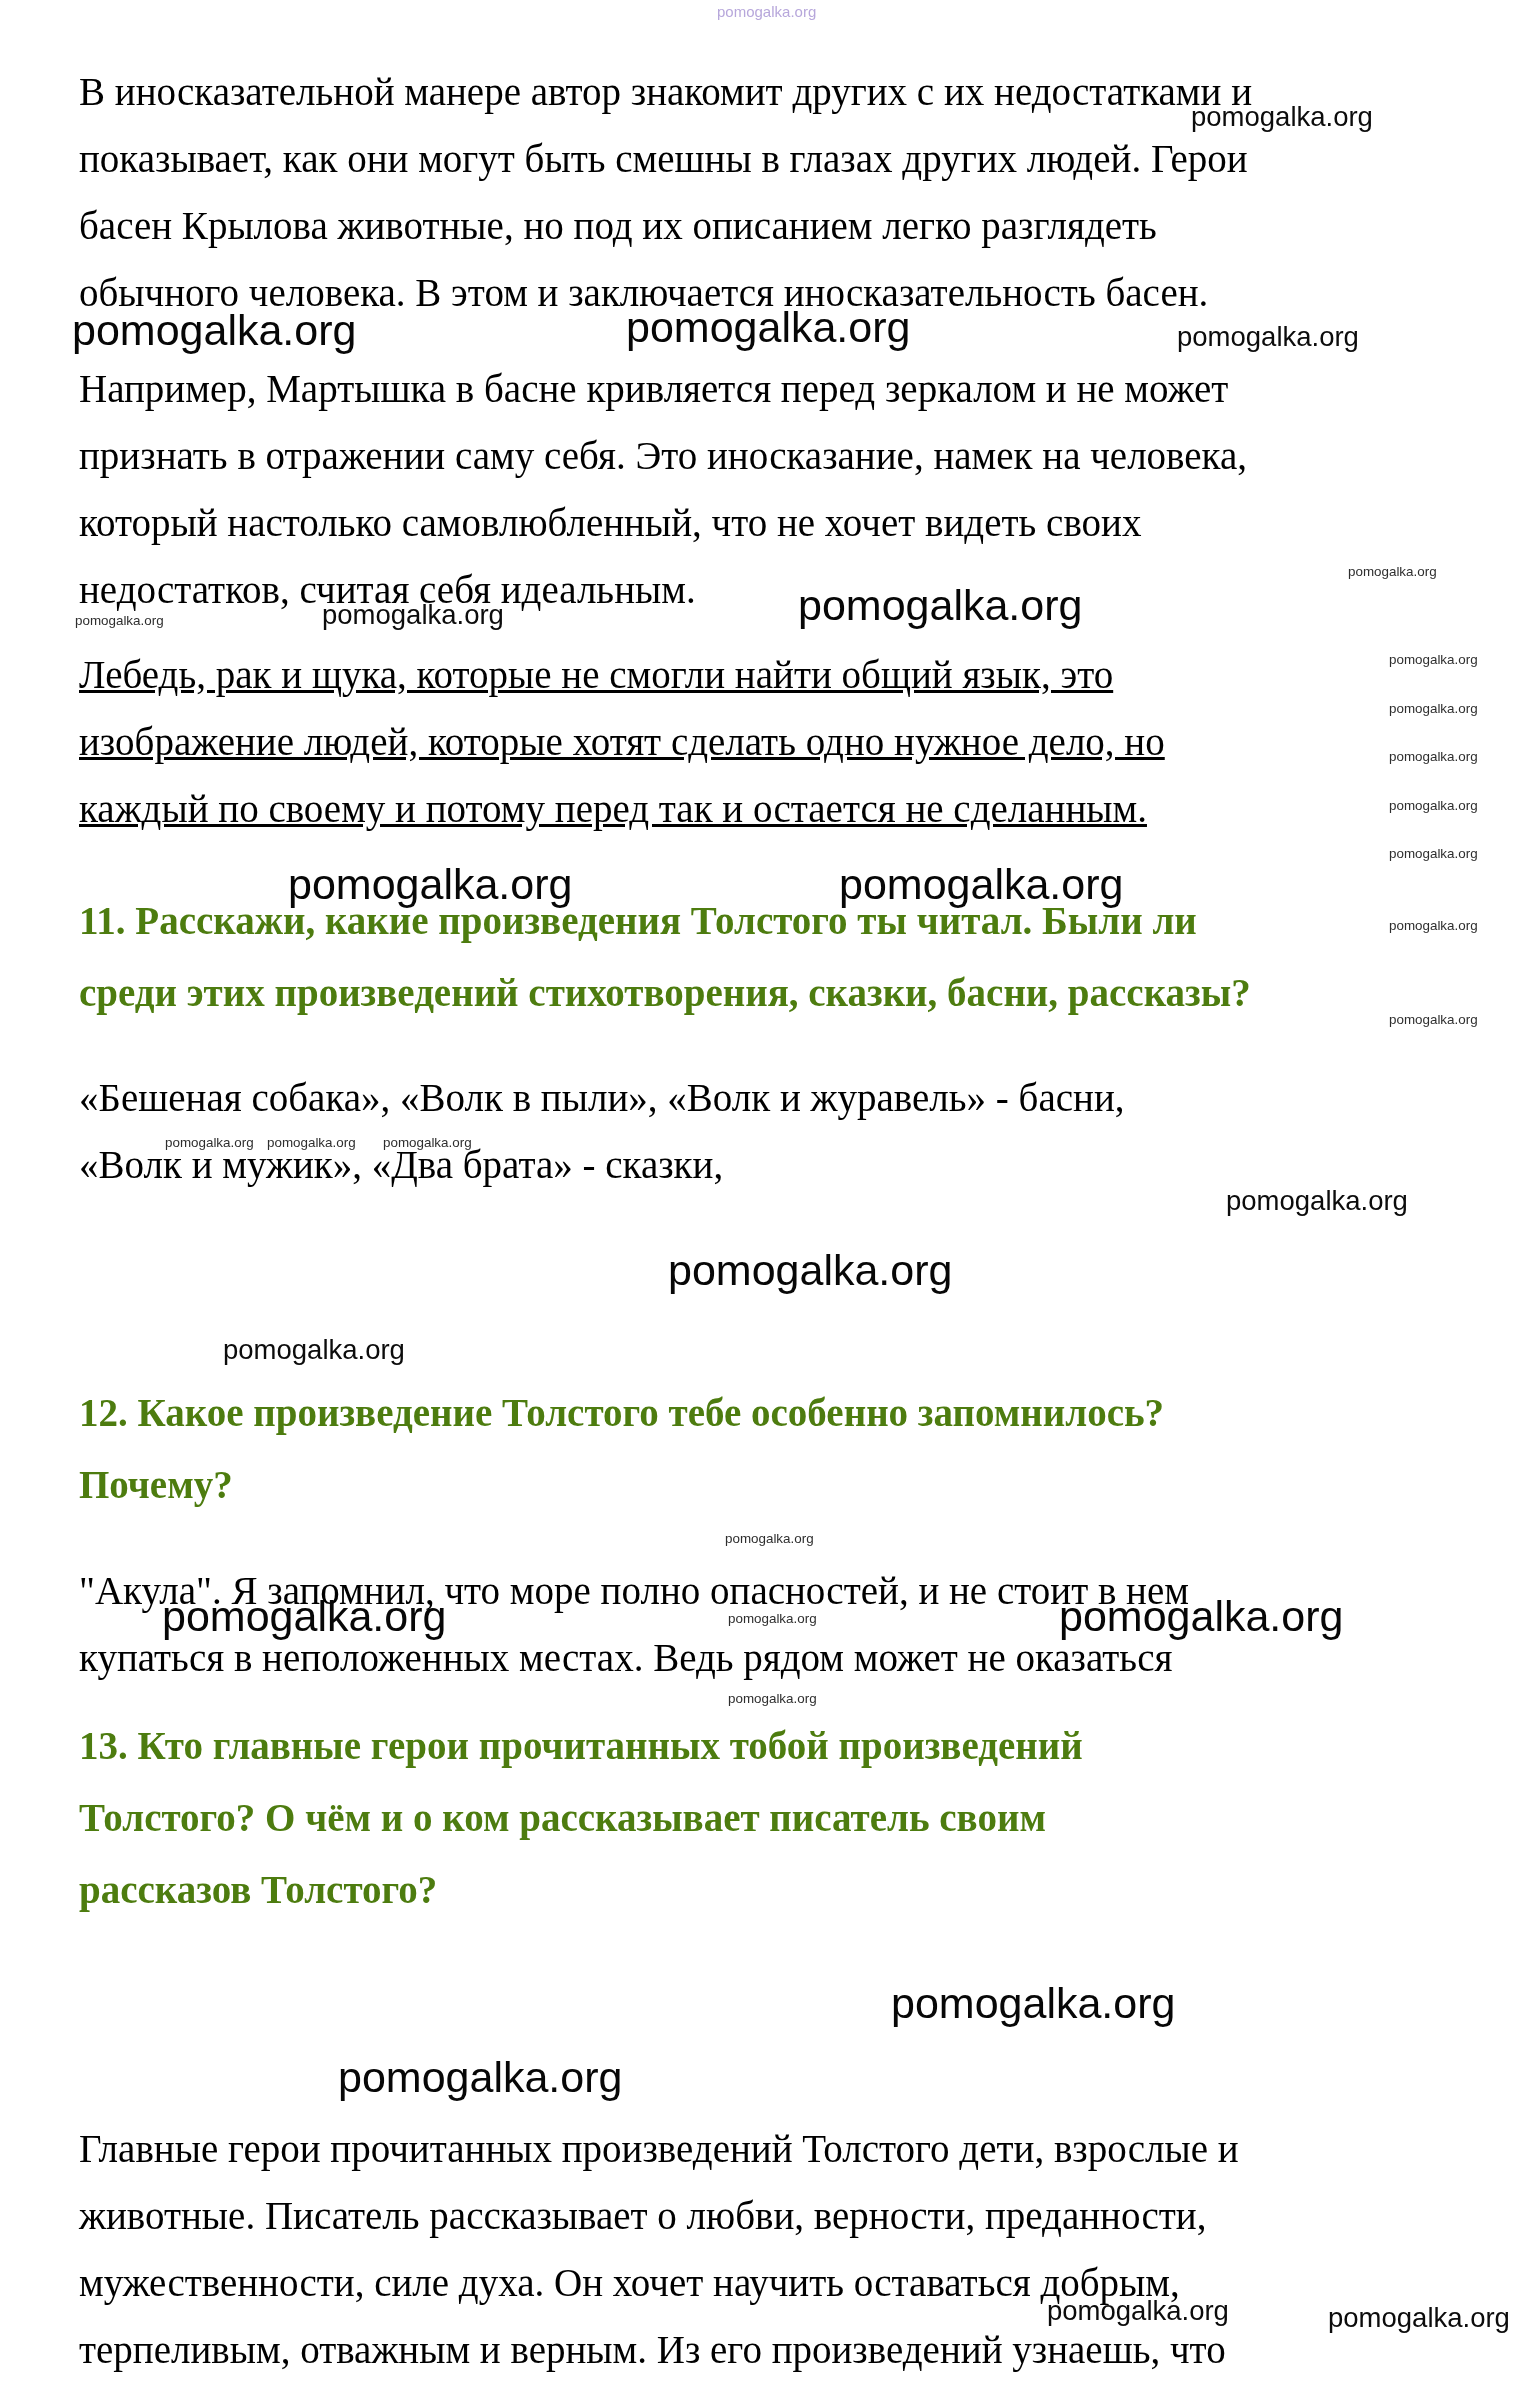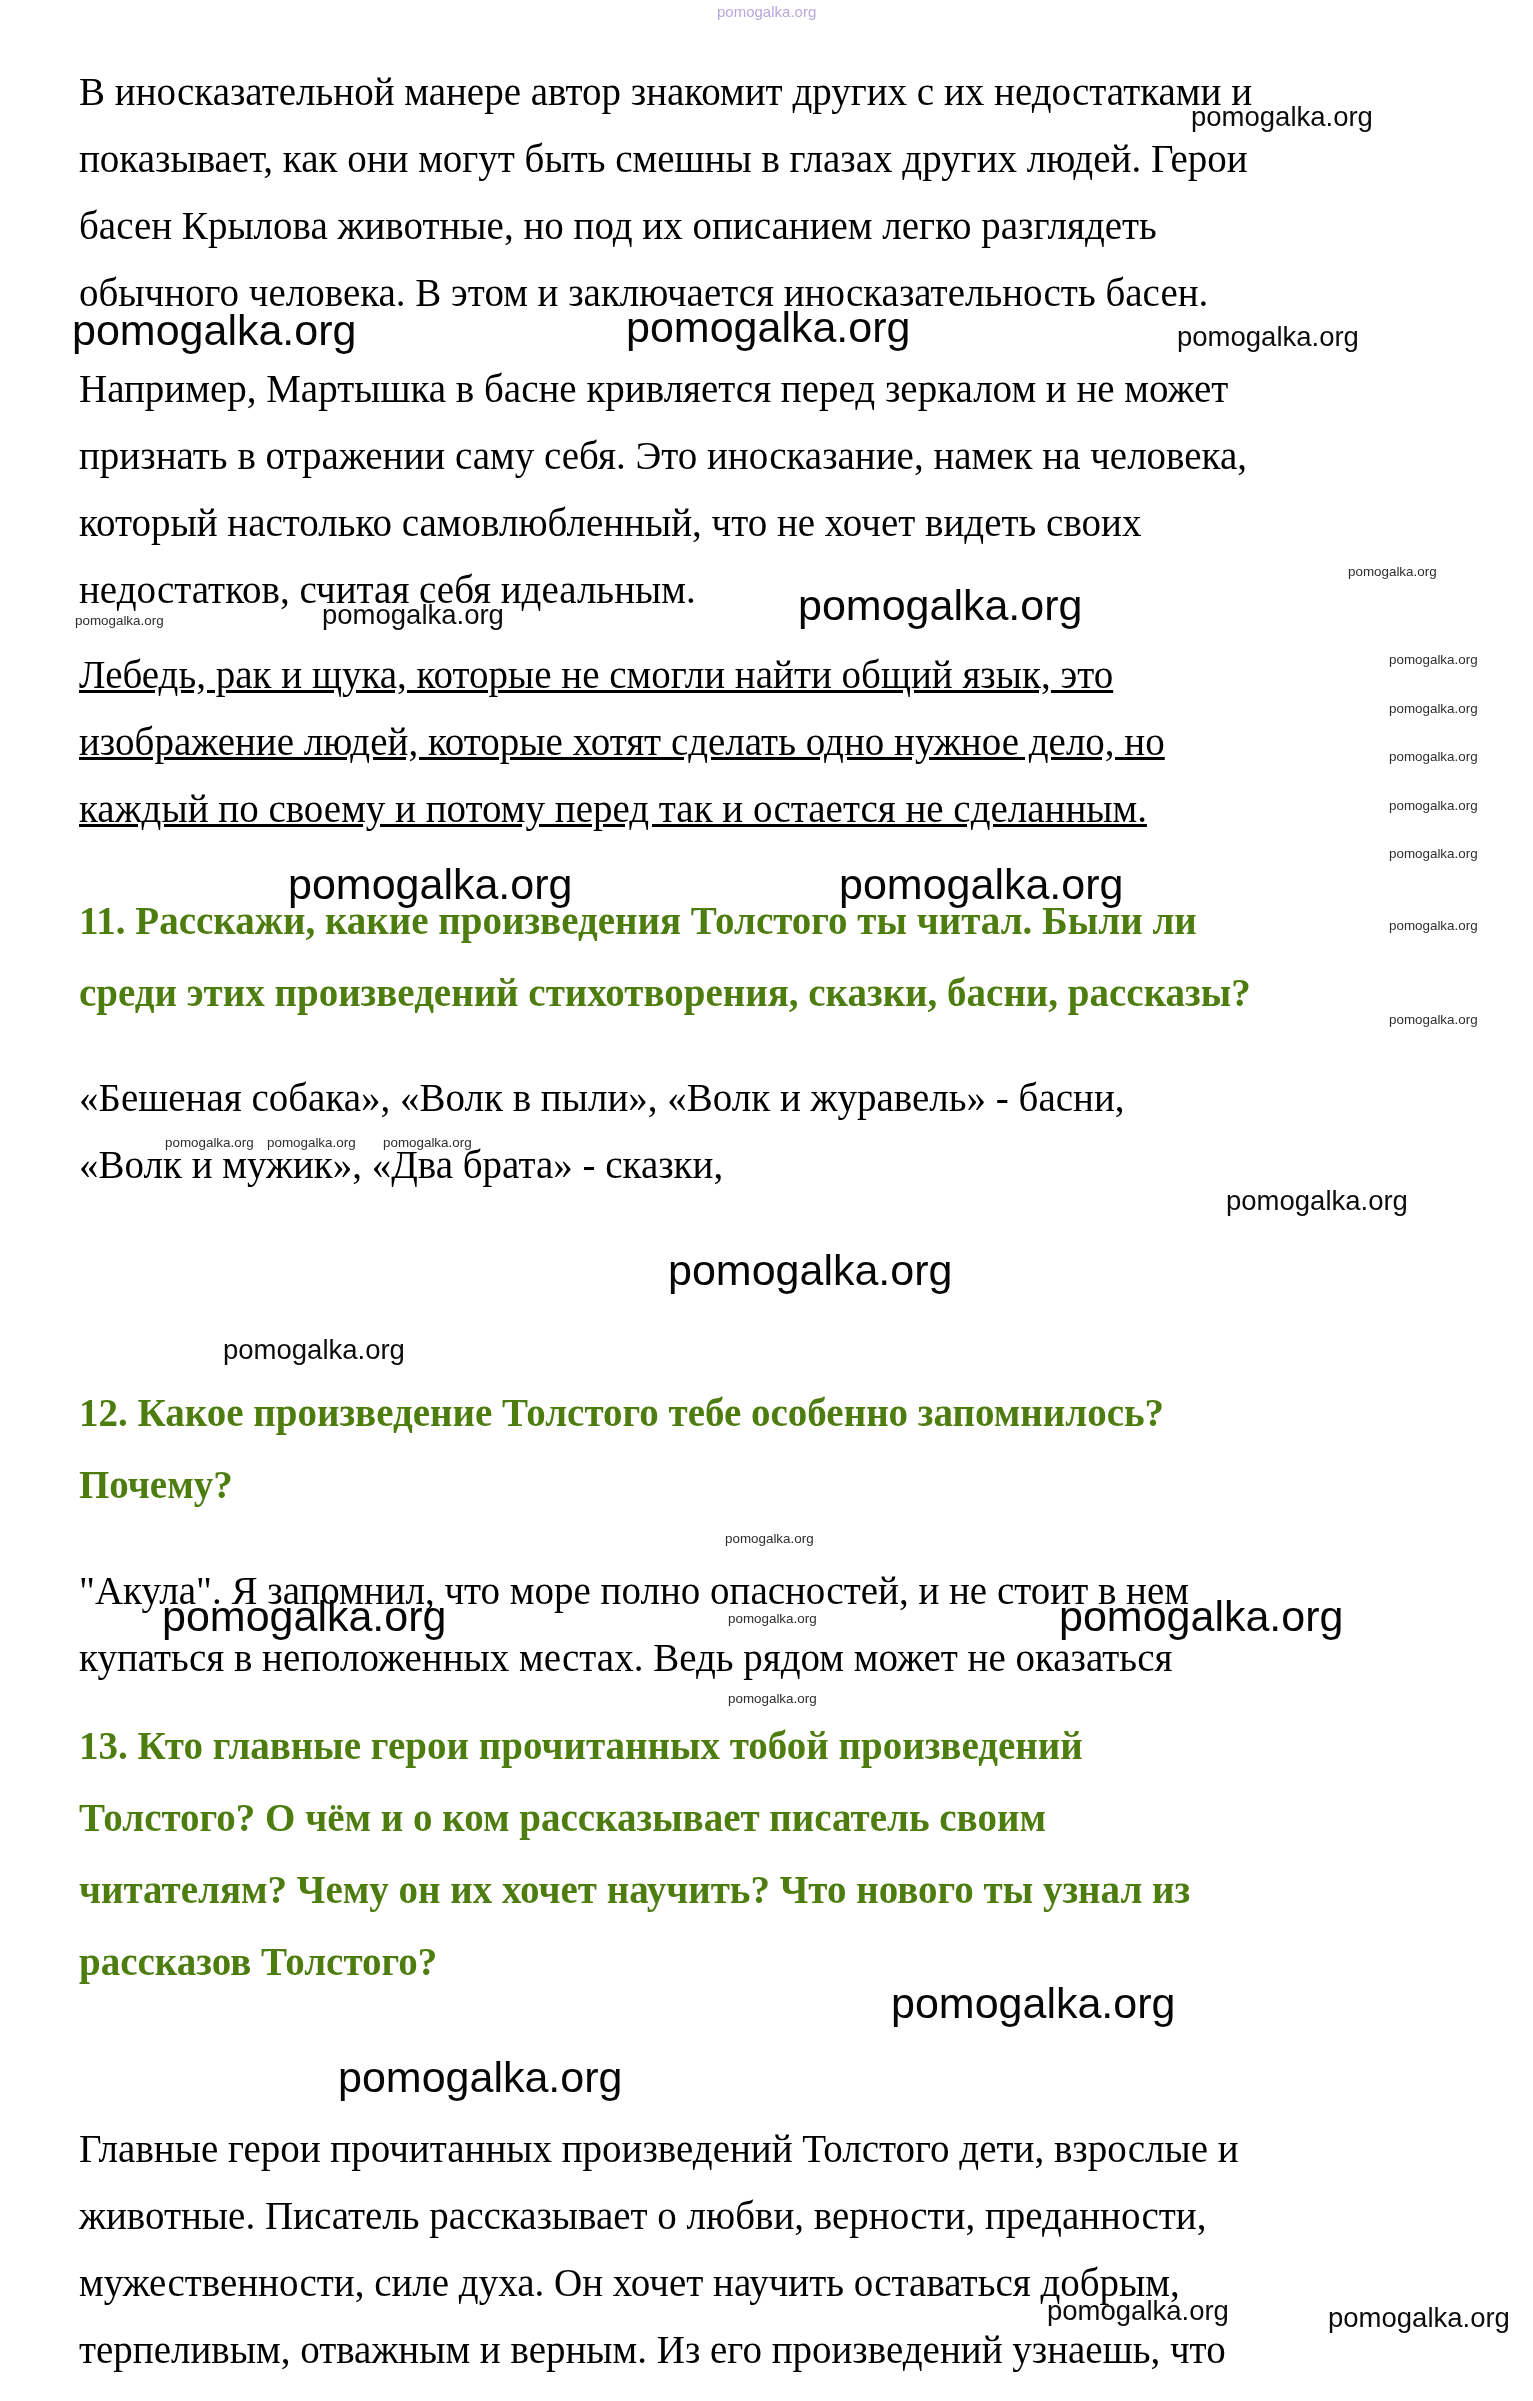--- a/index.html
+++ b/index.html
@@ -81,21 +81,20 @@
         <div class="line">12. Какое произведение Толстого тебе особенно запомнилось?</div>
         <div class="line">Почему?</div>
       </div>
       <div class="block paragraph" style="top: 1557px;">
         <div class="line">"Акула". Я запомнил, что море полно опасностей, и не стоит в нем</div>
         <div class="line">купаться в неположенных местах. Ведь рядом может не оказаться</div>
       </div>
       <div class="block question" style="top: 1710px;">
         <div class="line">13. Кто главные герои прочитанных тобой произведений</div>
         <div class="line">Толстого? О чём и о ком рассказывает писатель своим</div>
-        <div class="line">читателям? Чему он их хочет научить? Что нового ты узнал из</div>
         <div class="line">рассказов Толстого?</div>
       </div>
       <div class="block paragraph" style="top: 2115px;">
         <div class="line">Главные герои прочитанных произведений Толстого дети, взрослые и</div>
         <div class="line">животные. Писатель рассказывает о любви, верности, преданности,</div>
         <div class="line">мужественности, силе духа. Он хочет научить оставаться добрым,</div>
         <div class="line">терпеливым, отважным и верным. Из его произведений узнаешь, что</div>
       </div>
     </div>
   <div id="watermark-layer">

